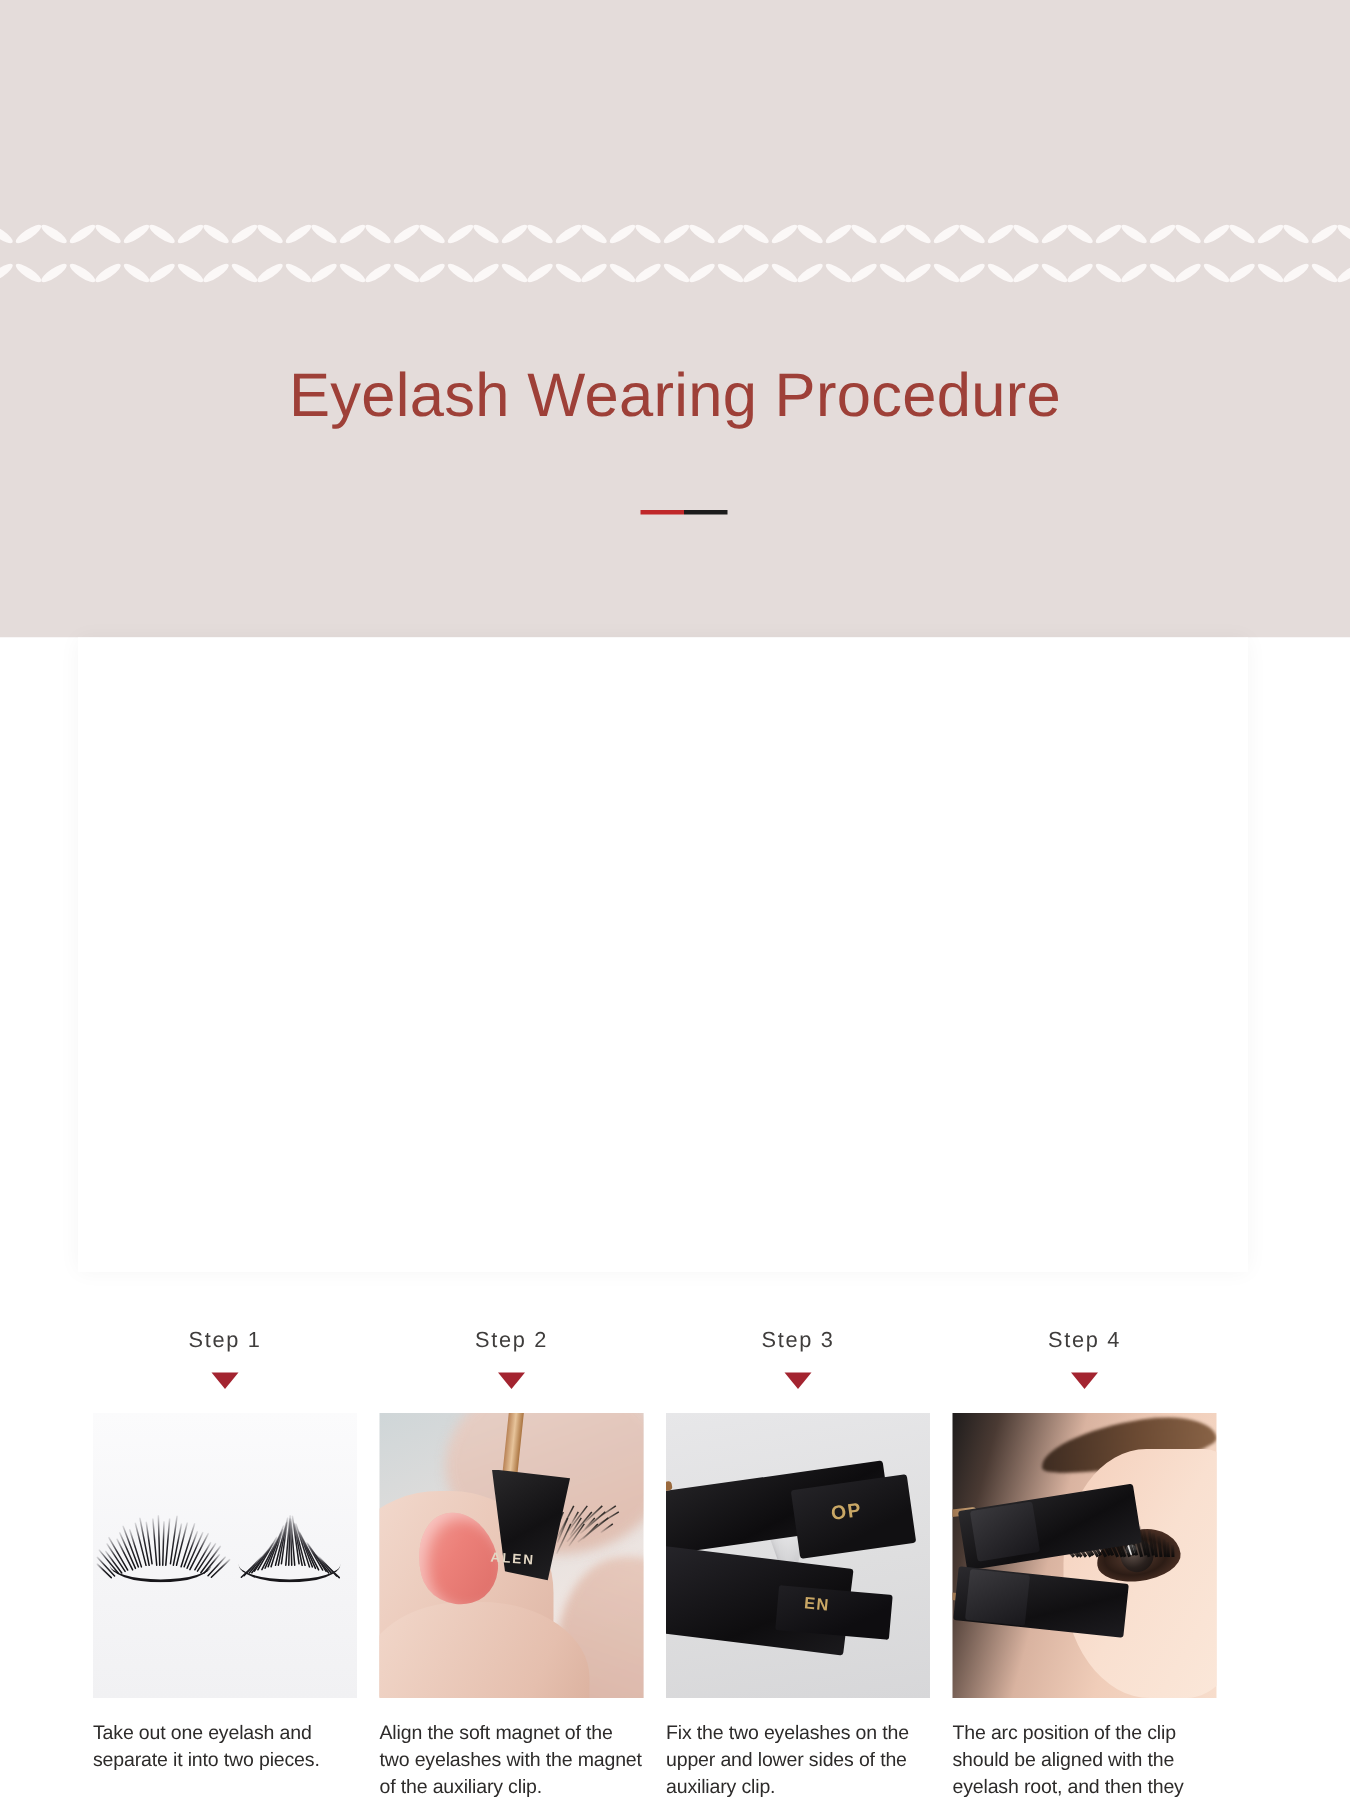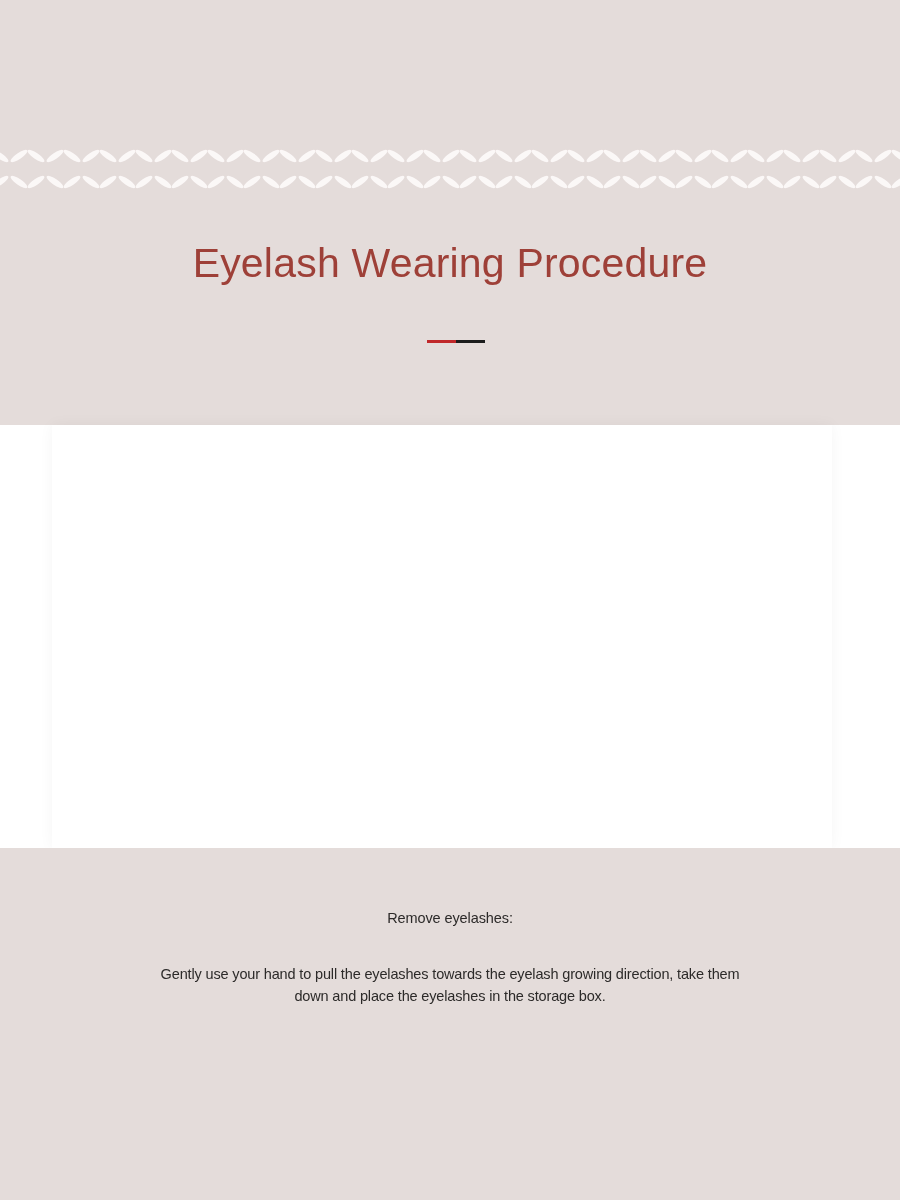--- a/index.html
+++ b/index.html
@@ -788,18 +788,14 @@
           <div class="p4-clip-top-pad"></div>
           <div class="p4-clip-bot"></div>
           <div class="p4-clip-bot-pad"></div>
         </div>
         <div class="step-caption">The arc position of the clip should be aligned with the eyelash root, and then they can be worn.</div>
       </div>
 
     </div>
   </div>
 
-  <div class="footer-band">
-    <div class="footer-heading">Remove eyelashes:</div>
-    <div class="footer-body">Gently use your hand to pull the eyelashes towards the eyelash growing direction, take them down and place the eyelashes in the storage box.</div>
-  </div>
 
 </div>
 
 </body></html>

